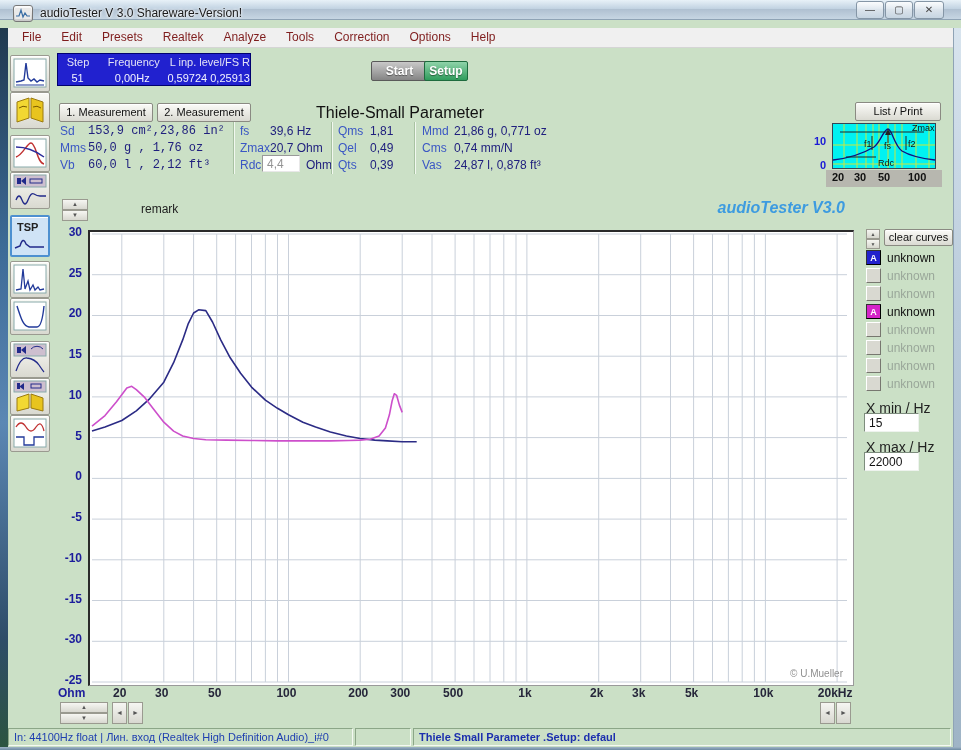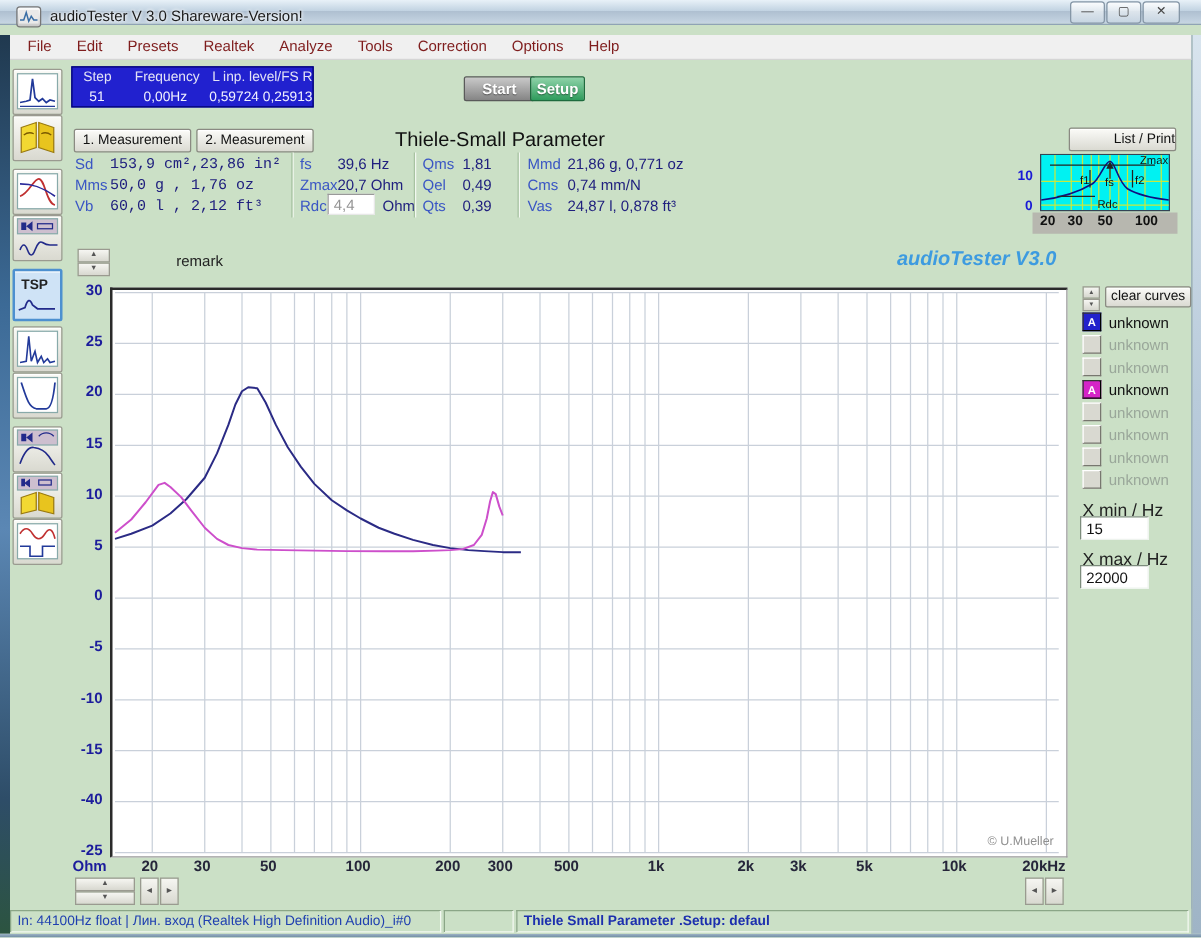--- a/index.html
+++ b/index.html
@@ -56,21 +56,21 @@
   #start-btn { left:371px; top:61px; width:57px;
     background:linear-gradient(#c9c9c9,#858585); border:1px solid #5a5a5a; }
   #setup-btn { left:424px; top:61px; width:44px;
     background:linear-gradient(#8fd3a9,#2f9c5c); border:1px solid #1e6b3e; }
 
   .flat-btn { position:absolute; height:19px; background:linear-gradient(#fbfbf8,#dadad2);
     border:1px solid #8a8a82; border-radius:2px; font-size:11px; color:#111;
     text-align:center; line-height:17px; box-shadow:inset 0 1px 0 #fff; }
   #meas1-btn { left:59px; top:103px; width:94px; }
   #meas2-btn { left:157px; top:103px; width:94px; }
-  #listprint-btn { left:855px; top:102px; width:86px;text-align:right; }
+  #listprint-btn { left:855px; top:102px; width:86px; }
 
   #ts-heading { position:absolute; left:258px; top:104px; width:284px; text-align:center;
     font-size:16px; color:#111; }
 
   
   .p-label { position:absolute; font-size:12px; color:#3a56c4; white-space:nowrap; }
   .p-val { position:absolute; font-size:12px; color:#20207e; white-space:nowrap; }
   .p-val.mono { font-family:"Liberation Mono", monospace; font-size:12px; }
   .v-sep { position:absolute; width:2px; border-left:1px solid #a8c2a2;
     border-right:1px solid #f2f8f0; }
@@ -401,21 +401,21 @@
       <div class="ytick" style="top: -5px;">30</div>
       <div class="ytick" style="top: 35.7273px;">25</div>
       <div class="ytick" style="top: 76.4545px;">20</div>
       <div class="ytick" style="top: 117.182px;">15</div>
       <div class="ytick" style="top: 157.909px;">10</div>
       <div class="ytick" style="top: 198.636px;">5</div>
       <div class="ytick" style="top: 239.364px;">0</div>
       <div class="ytick" style="top: 280.091px;">-5</div>
       <div class="ytick" style="top: 320.818px;">-10</div>
       <div class="ytick" style="top: 361.545px;">-15</div>
-      <div class="ytick" style="top: 402.273px;">-40</div>
+      <div class="ytick" style="top: 402.273px;">-30</div>
       <div class="ytick" style="top: 443px;">-25</div>
     </div>
   <div id="ohm-label">Ohm</div>
   <div id="x-labels">
       <div class="xtick" style="left: 31.7912px;">20</div>
       <div class="xtick" style="left: 73.7795px;">30</div>
       <div class="xtick" style="left: 126.679px;">50</div>
       <div class="xtick" style="left: 198.458px;">100</div>
       <div class="xtick" style="left: 270.237px;">200</div>
       <div class="xtick" style="left: 312.226px;">300</div>

